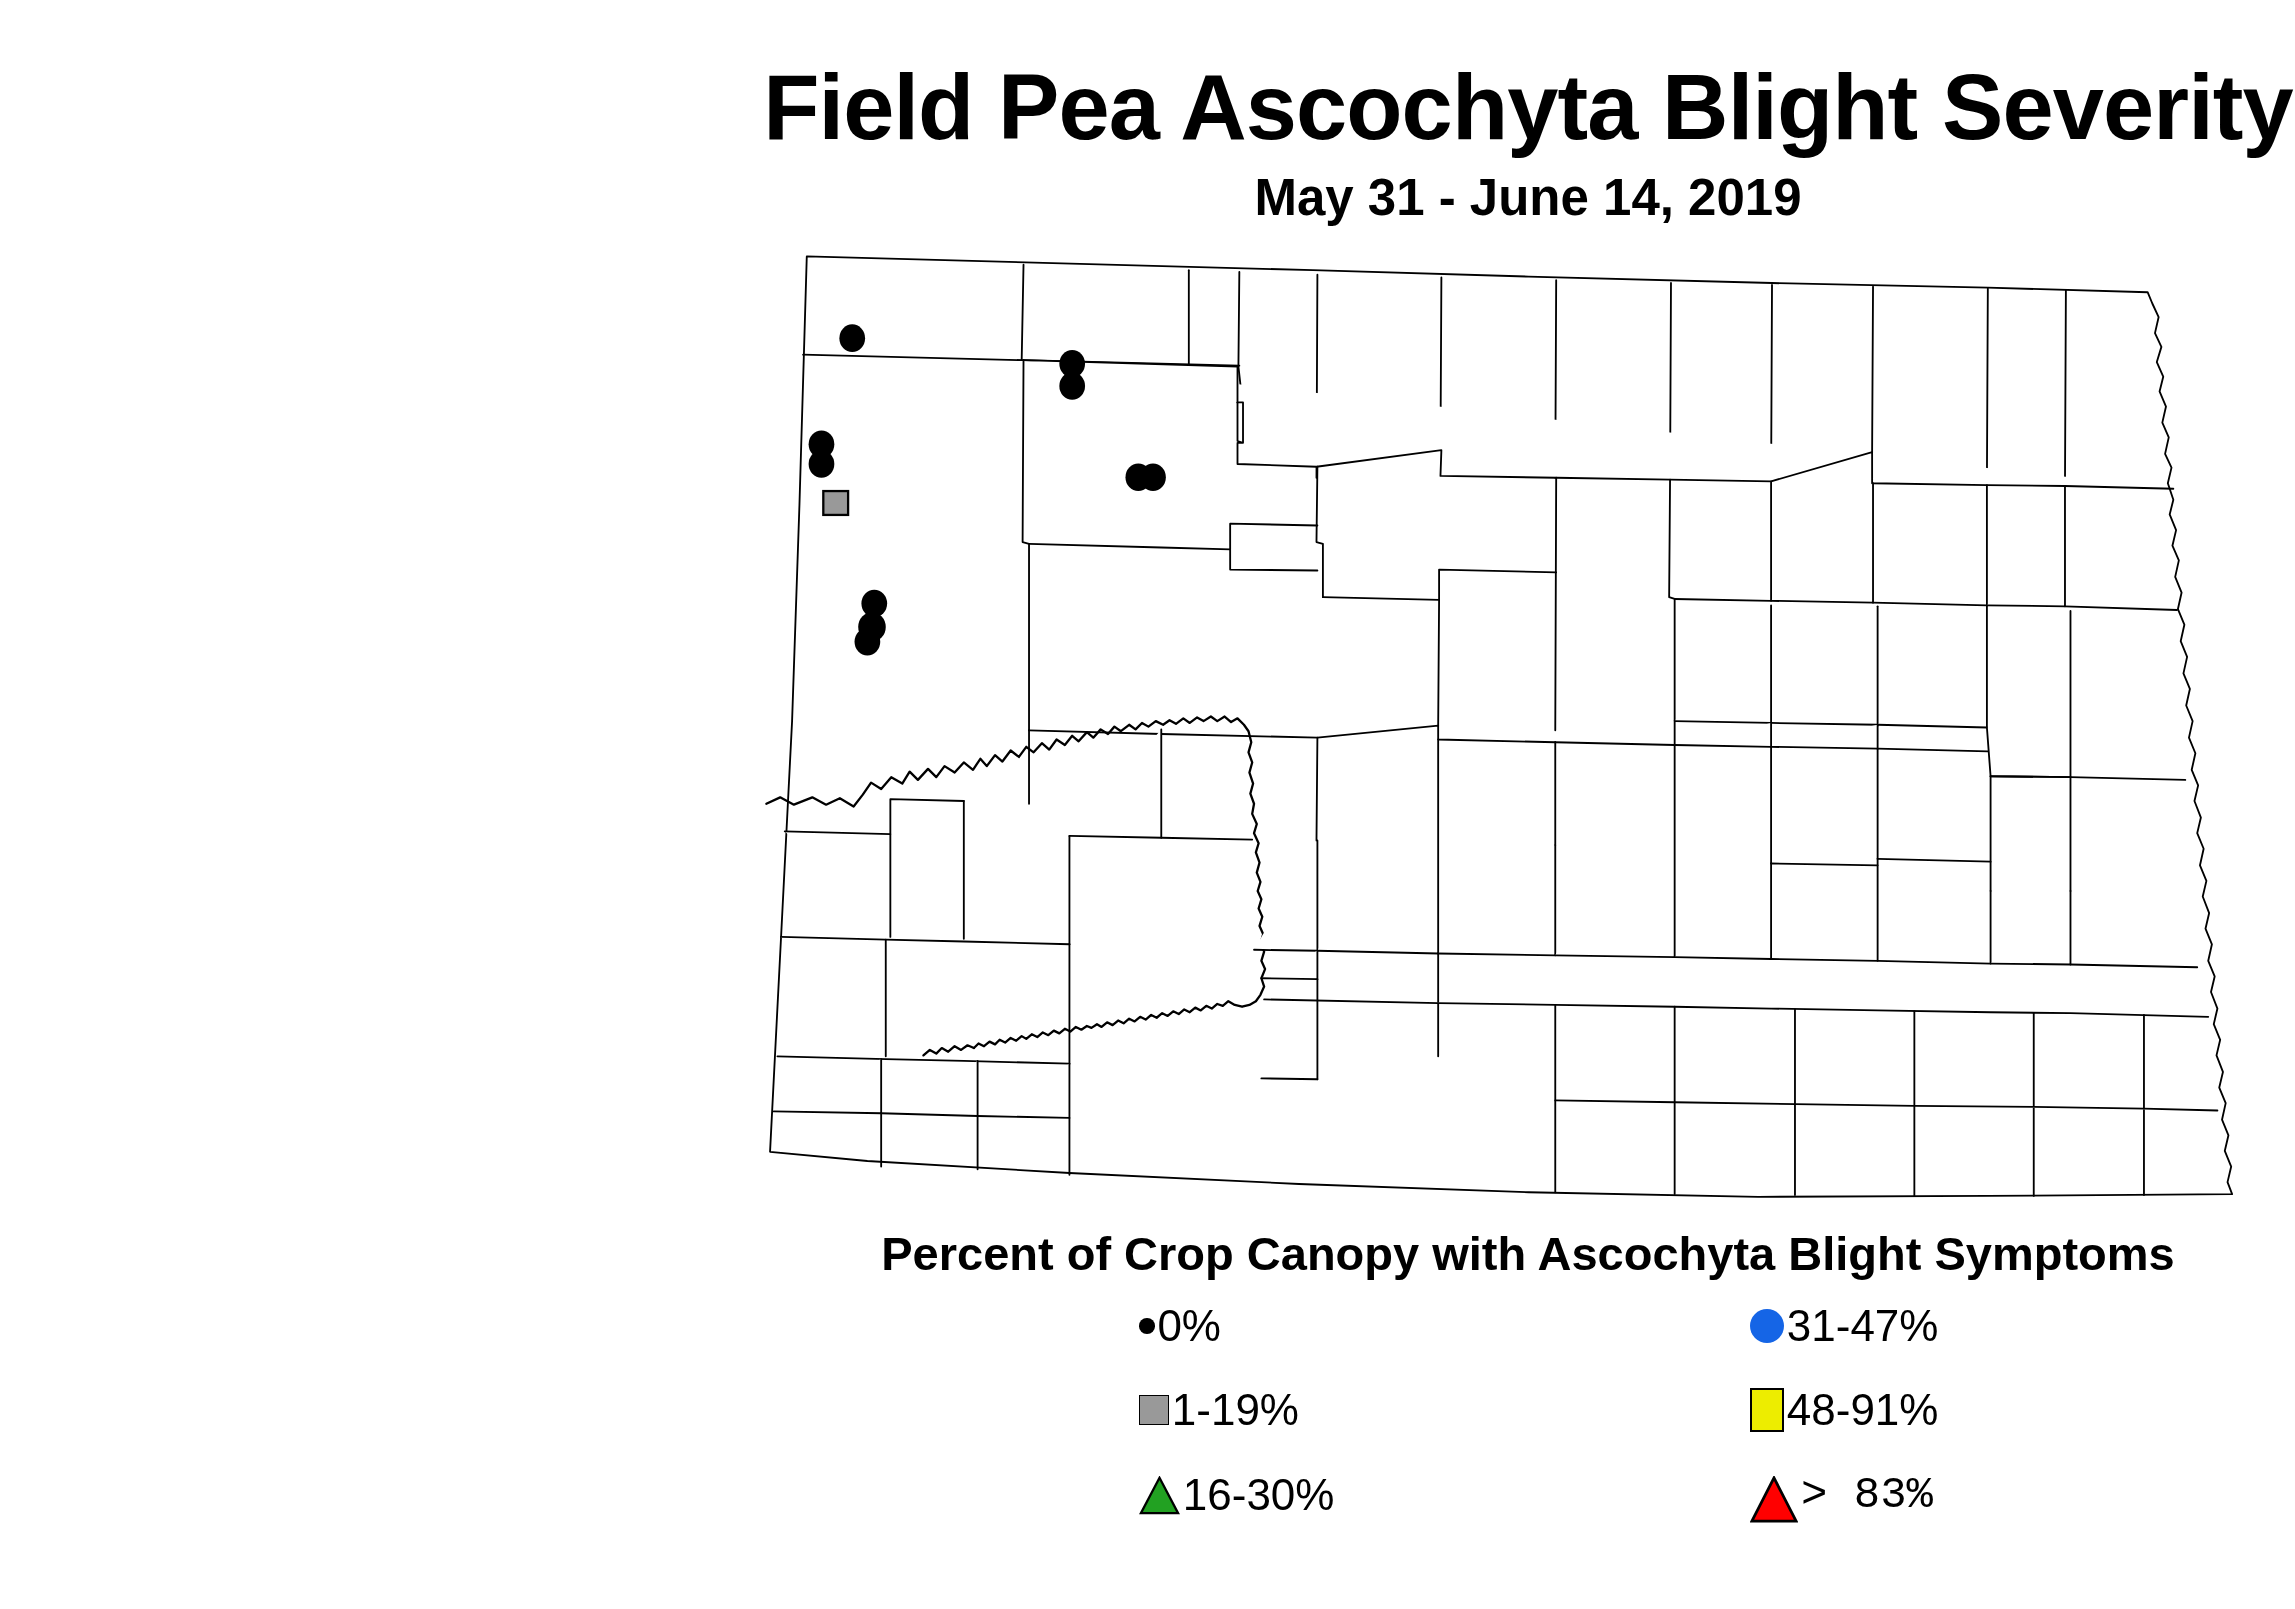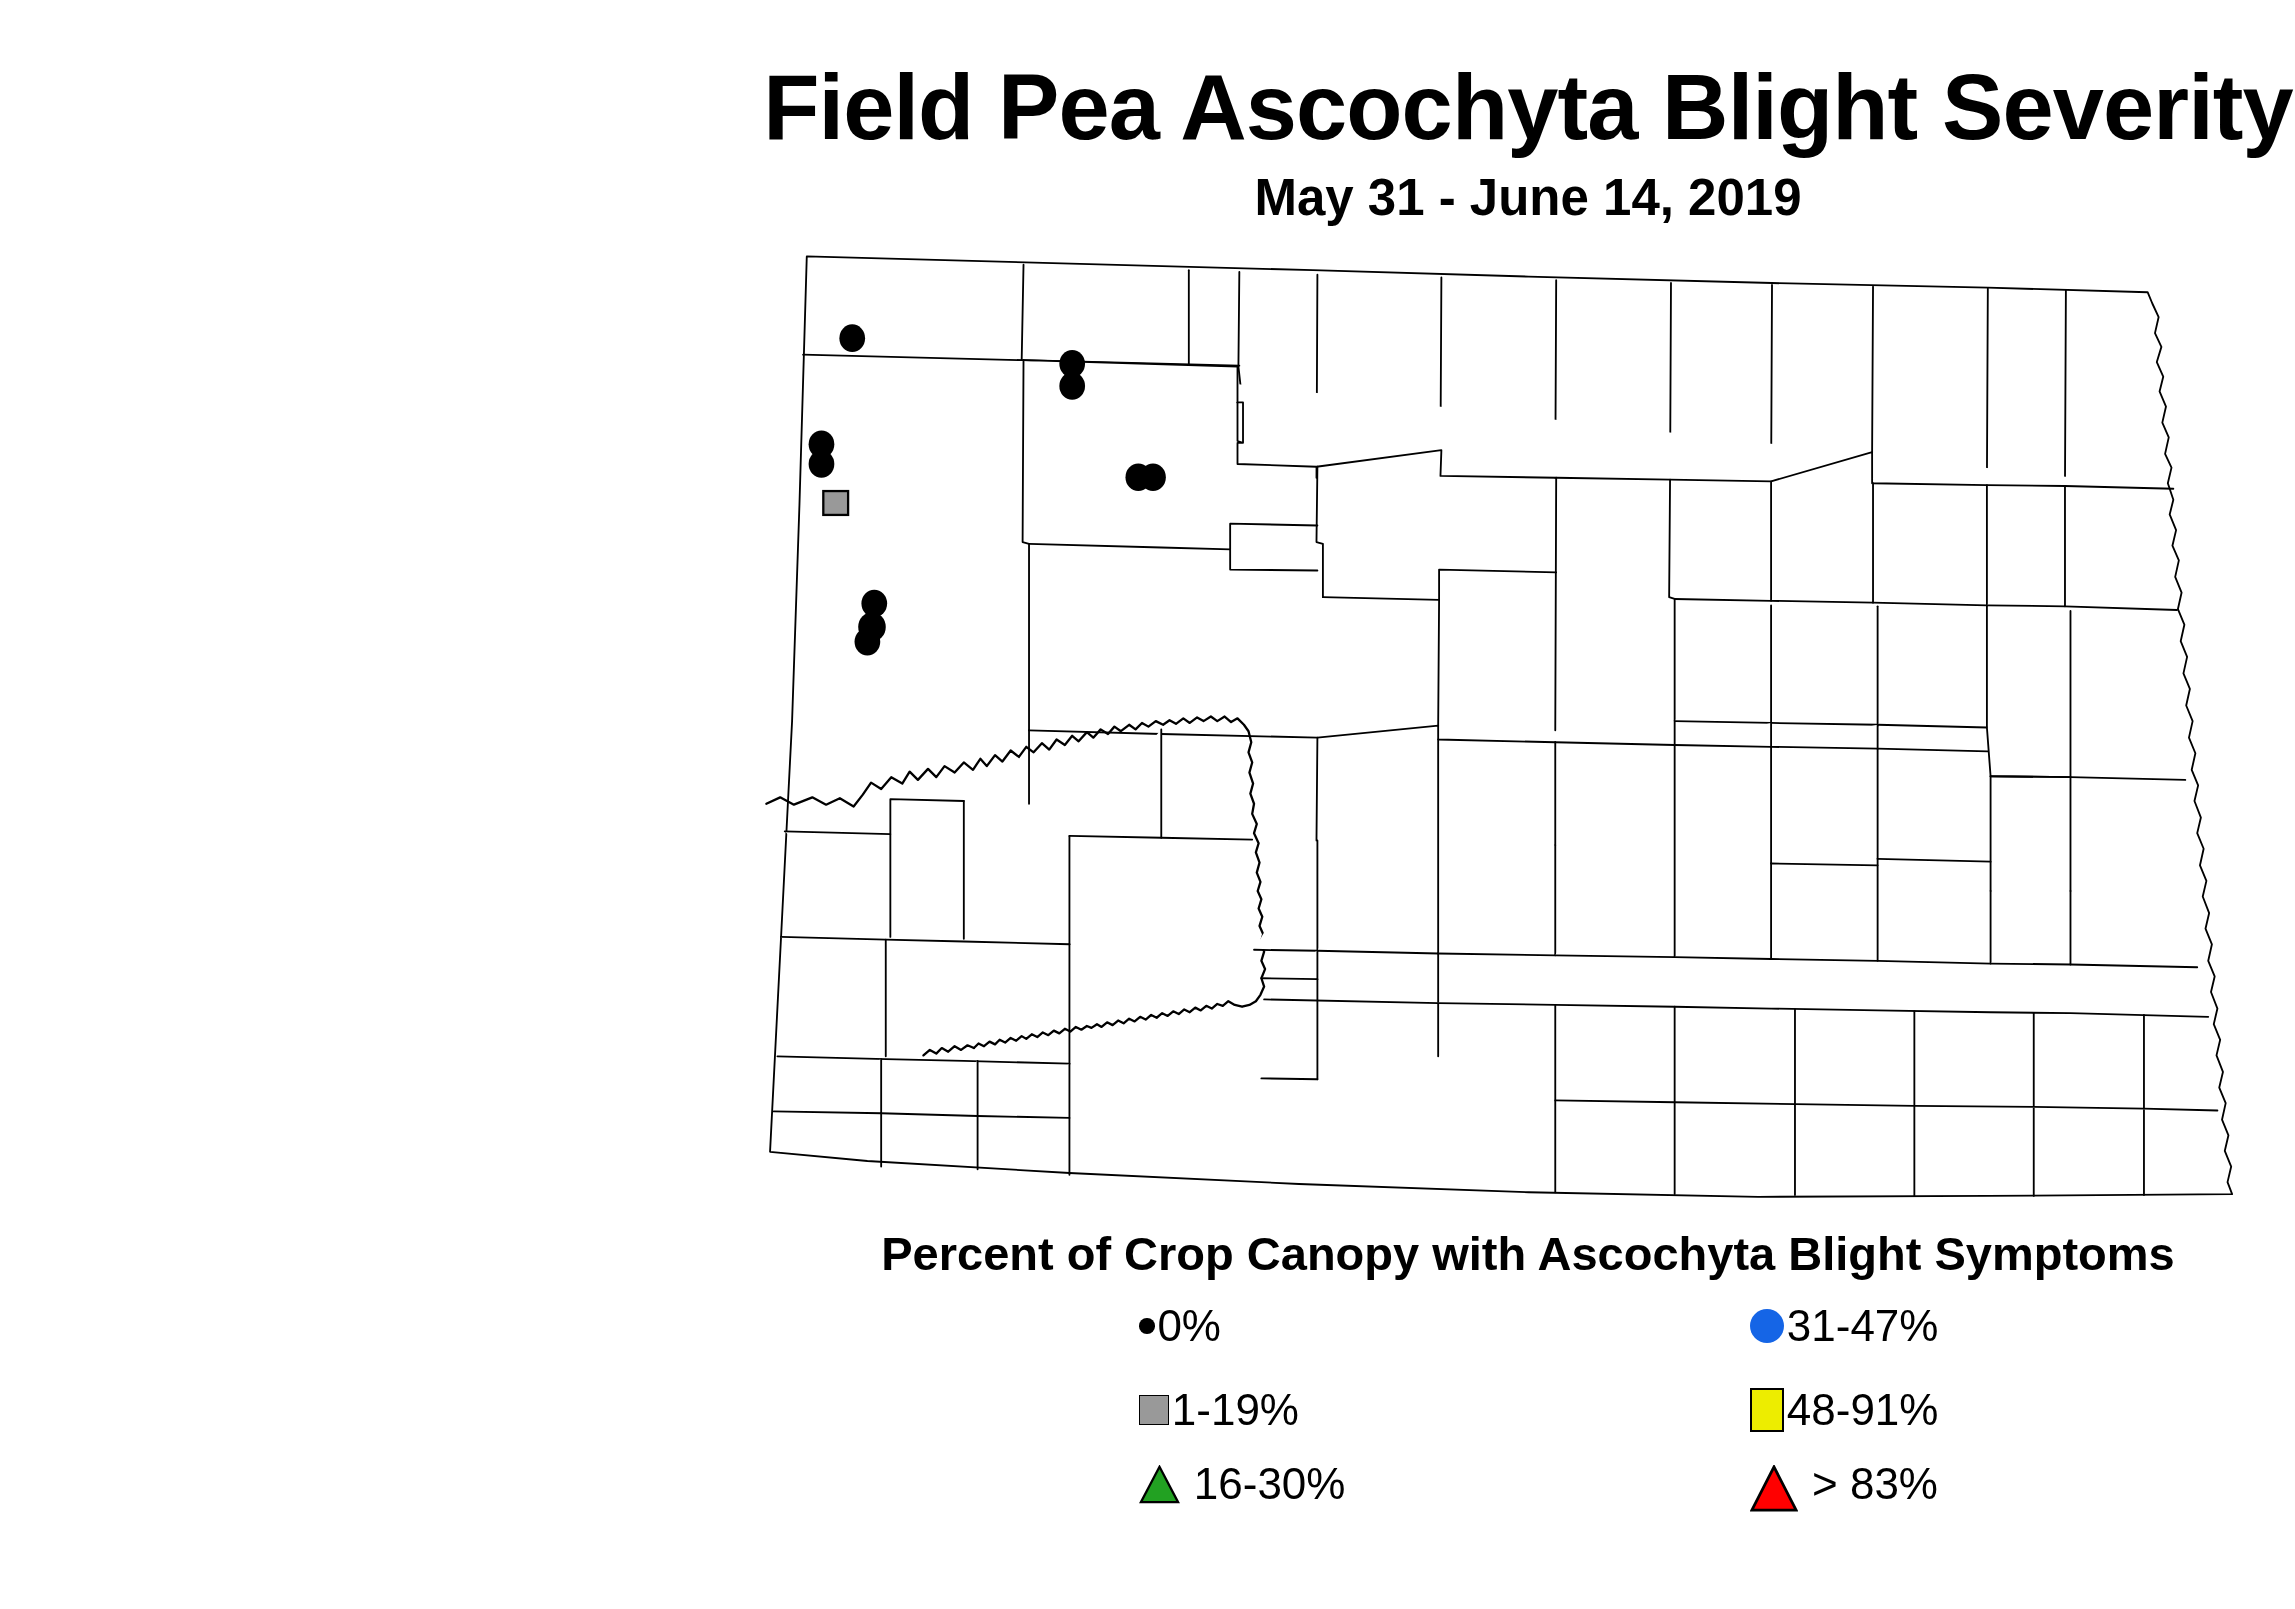--- a/index.html
+++ b/index.html
@@ -59,29 +59,29 @@
     left:1139px;
     top:1304px;
     width:918px;
     height:257px;
   }
   .lgrow{position:absolute;display:flex;align-items:center;white-space:nowrap;}
   .lgcol-a{left:0px;}
   .lgcol-b{left:611px;}
   .lgr1{top:0px;}
   .lgr2{top:84px;}
-  .lgr3{top:158px;gap:11px;}
+  .lgr3{top:169px;}
 
   .lglabel{
     font-size:44px;
     line-height:1.0;
     font-weight:normal;
     margin-left:2.8px;
   }
-  .lglabel.gap{margin-left:10px;}
+  .lglabel.gap{margin-left:10px;font-family:Liberation Mono, monospace;}
 
   .sym{display:inline-block;flex:0 0 auto;}
   .sym-dot-small{
     width:15.6px;height:15.6px;border-radius:50%;
     background:#000000;
   }
   .sym-circle{
     width:34px;height:34px;border-radius:50%;
     background:#1565e6;
   }

